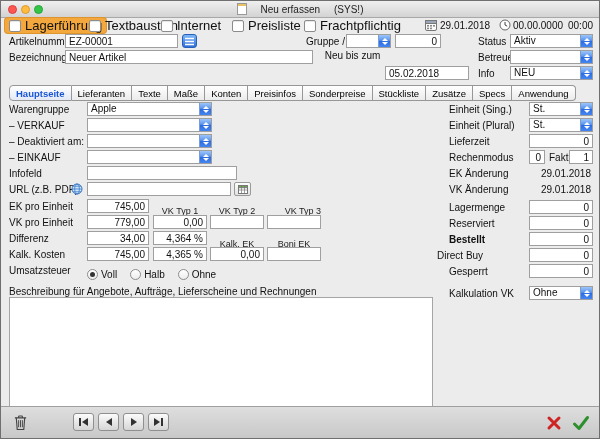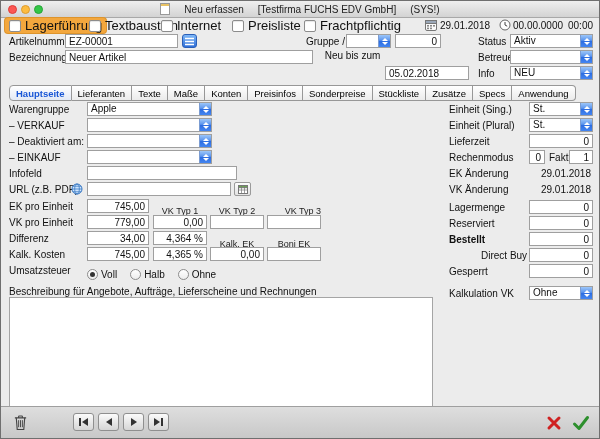--- a/index.html
+++ b/index.html
@@ -71,21 +71,20 @@
 
 <div class="window">
 
   <div class="titlebar">
     <span class="traffic t-red"></span>
     <span class="traffic t-yellow"></span>
     <span class="traffic t-green"></span>
     <div class="titlec">
       <span class="proxy"></span>
       <span>Neu erfassen</span>
-      <span>[Testfirma FUCHS EDV GmbH]</span>
       <span>(SYS!)</span>
     </div>
   </div>
 
   <div class="cbgroup highlight" style="left:4px;top:17px;">
     <span class="cb"></span>
     <span class="cbl">Lagerführung</span>
   </div>
   <div class="cbgroup" style="left:88px;top:17px;">
     <span class="cb"></span>
@@ -323,21 +322,21 @@
 
   <span class="lbl" style="left:448px;top:201px;">Lagermenge</span>
   <input class="inp num" style="left: 528px; top: 199px; width: 64px;" value="0">
 
   <span class="lbl" style="left:448px;top:217px;">Reserviert</span>
   <input class="inp num" style="left: 528px; top: 215px; width: 64px;" value="0">
 
   <span class="lbl" style="left:448px;top:233px;font-weight:bold;">Bestellt</span>
   <input class="inp num" style="left: 528px; top: 231px; width: 64px;" value="0">
 
-  <span class="lbl" style="left:436px;top:249px;margin-left:44px;">Direct Buy</span>
+  <span class="lbl" style="left:436px;top:249px;">Direct Buy</span>
   <input class="inp num" style="left: 528px; top: 247px; width: 64px;" value="0">
 
   <span class="lbl" style="left:448px;top:265px;">Gesperrt</span>
   <input class="inp num" style="left: 528px; top: 263px; width: 64px;" value="0">
 
   <span class="lbl" style="left:448px;top:287px;">Kalkulation VK</span>
   <div class="combo" style="left:528px;top:285px;width:64px;">
     <span class="cval">Ohne</span>
     <span class="stepper">
         <span class="up"></span>

